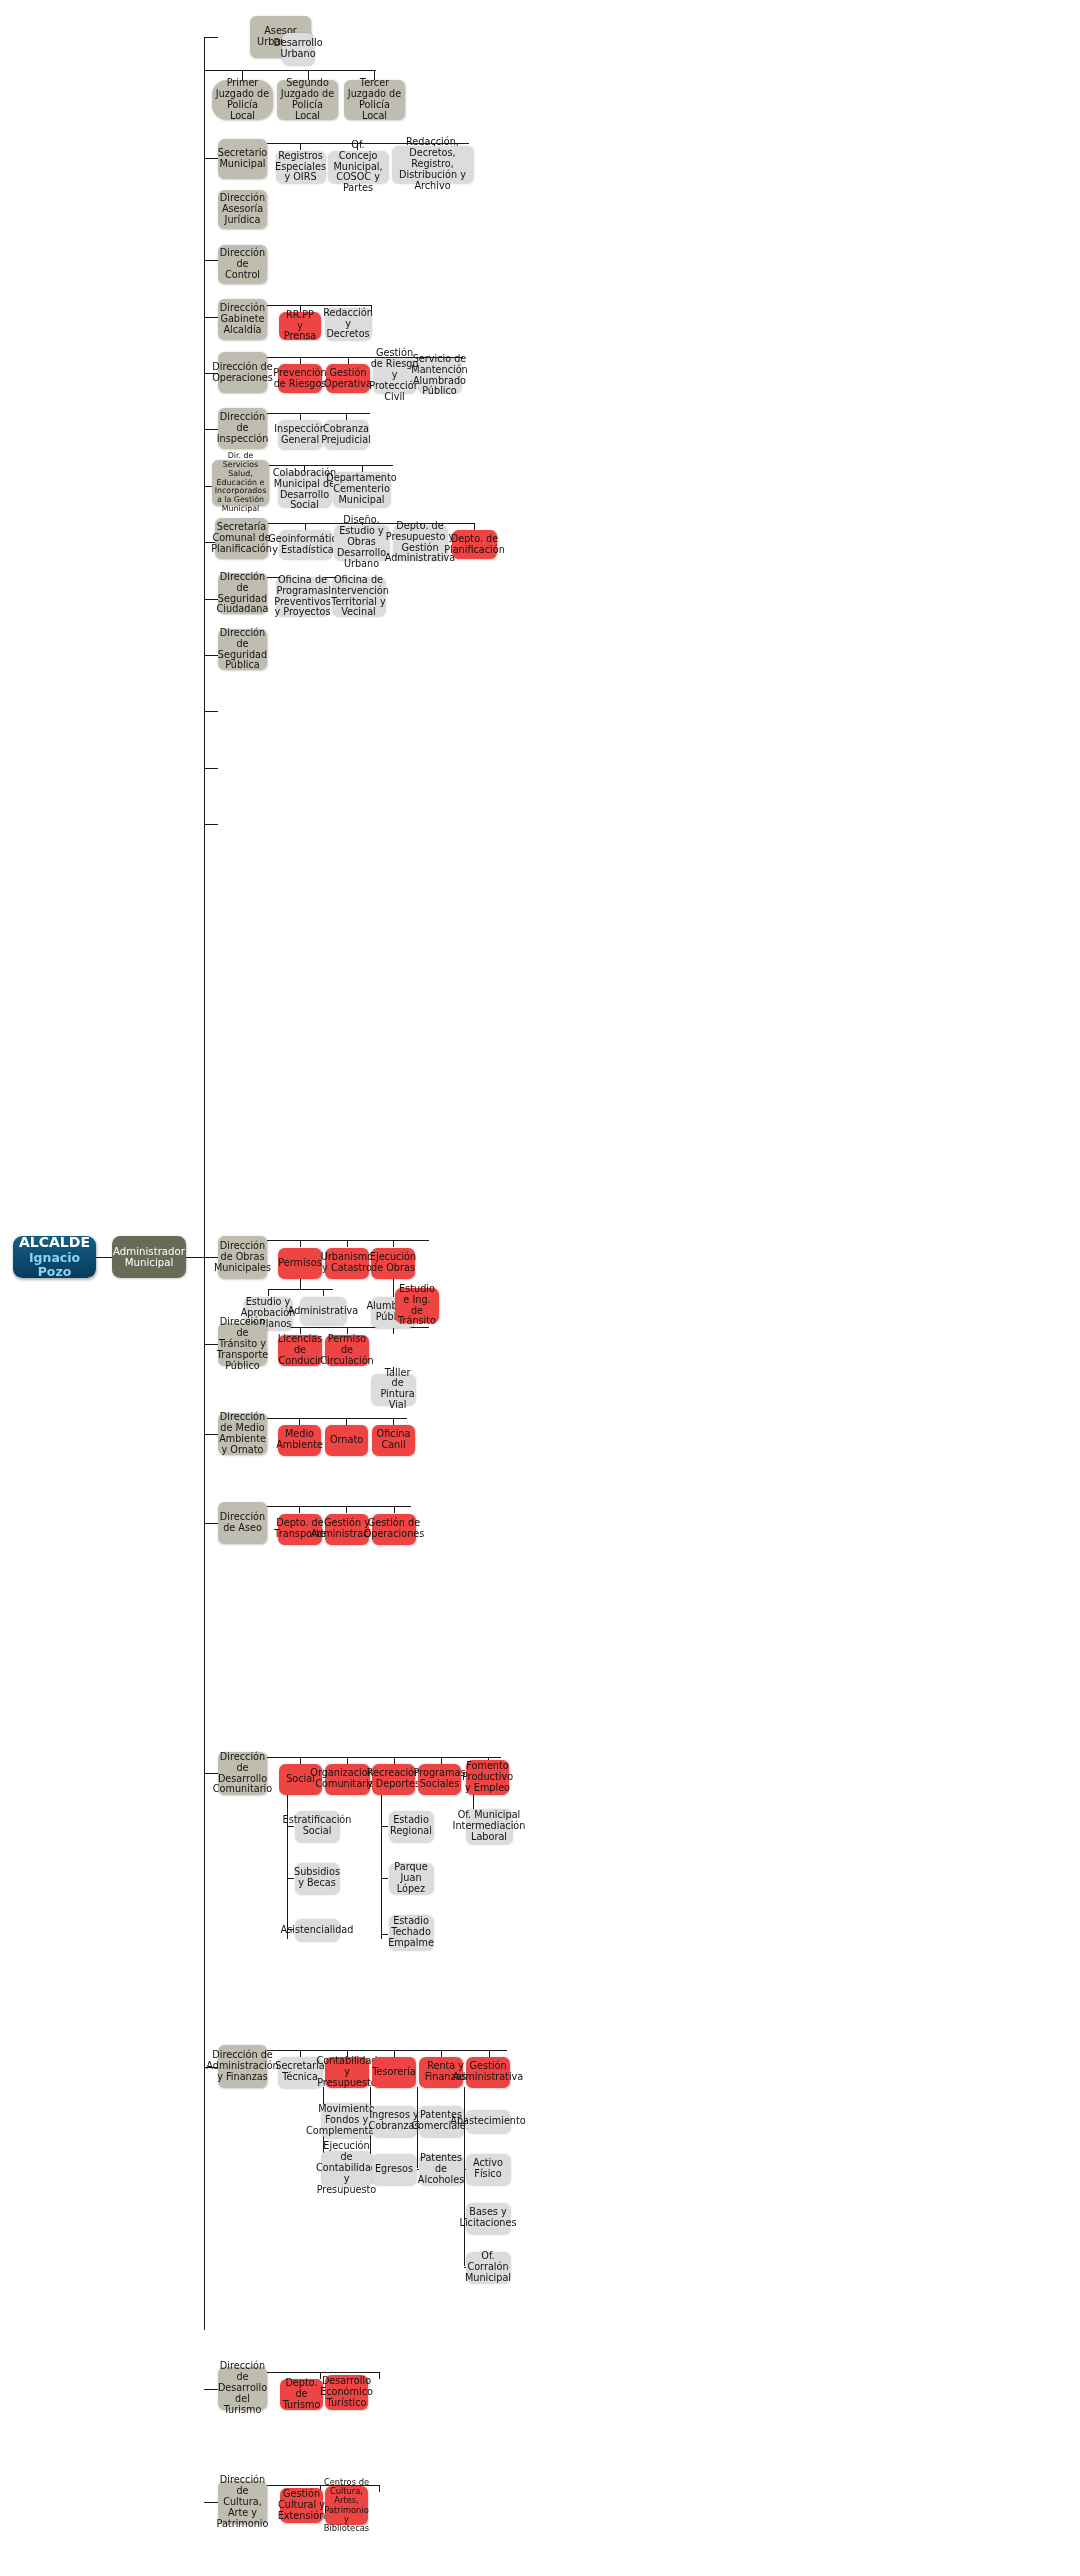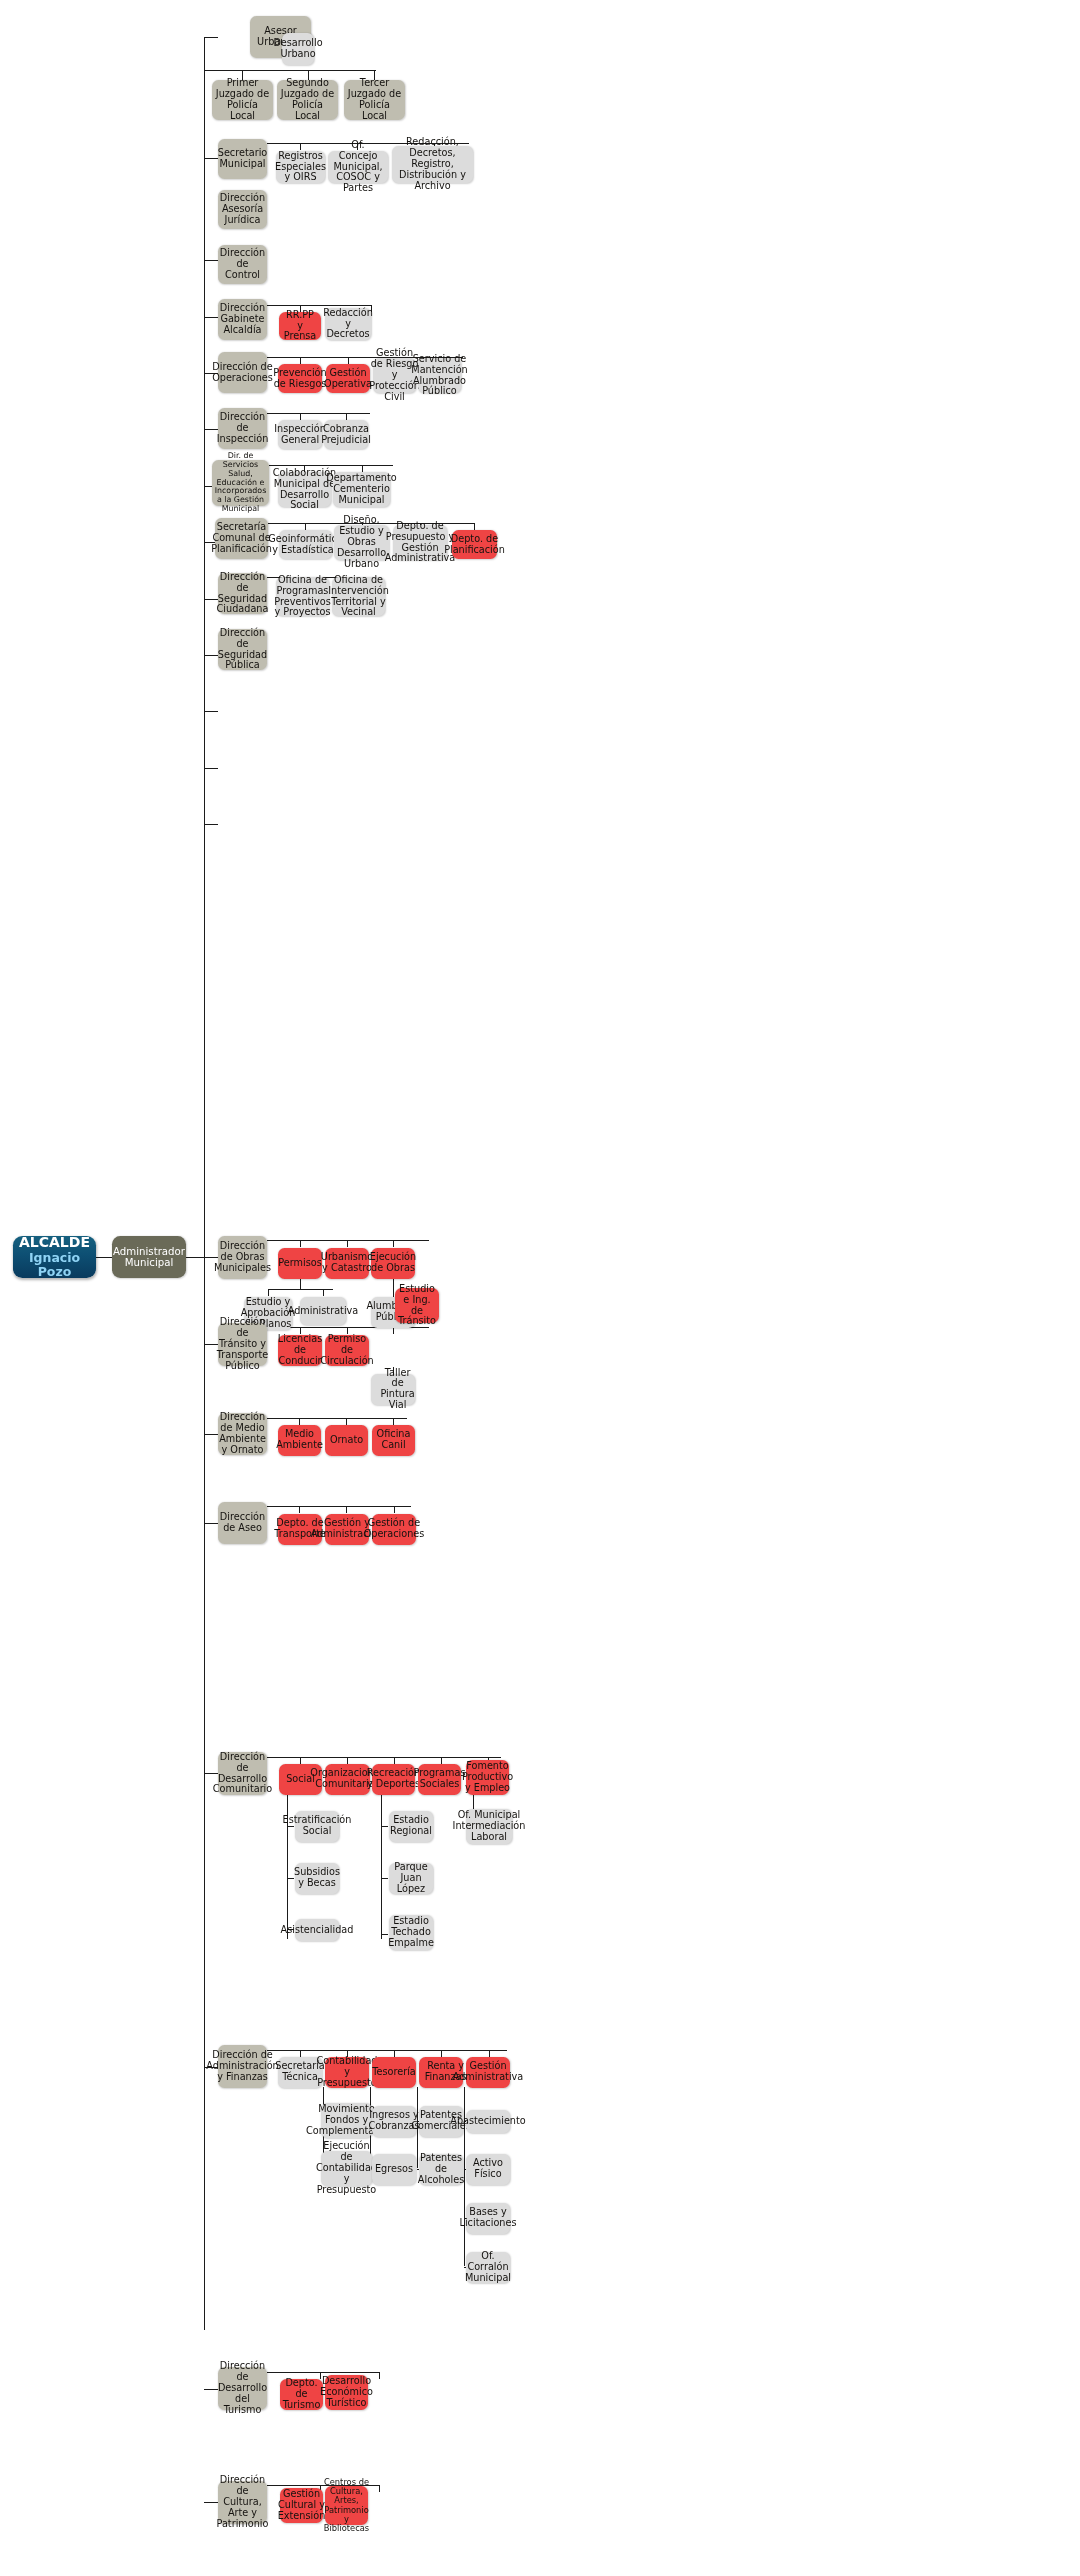--- a/index.html
+++ b/index.html
@@ -49,21 +49,21 @@
   <div class="node lvl1" style="left:218px;top:15.7px;width:61px;height:42px;margin-left:32px;">Asesor Urbanista</div>
   <div class="ln lnh" style="left:279px;top:20.3px;width:30.5px;"></div>
   <div class="ln lnv" style="left:309px;top:20.3px;height:13px;"></div>
   <div class="node lvl3" style="left:282px;top:33px;width:32px;height:32px;">Desarrollo Urbano</div>
 
   <div class="ln lnv" style="left:204px;top:70px;height:0px;"></div>
   <div class="ln lnh" style="left:204px;top:70px;width:172px;"></div>
   <div class="ln lnv" style="left:242px;top:70px;height:10.2px;"></div>
   <div class="ln lnv" style="left:308px;top:70px;height:10.2px;"></div>
   <div class="ln lnv" style="left:374px;top:70px;height:10.2px;"></div>
-  <div class="node lvl1" style="left:212px;top:80px;width:61px;height:40px;">Primer Juzgado de Policía Local</div>
+  <div class="node lvl1" style="left:212px;top:80px;width:61px;height:40px;border-radius:15px;">Primer Juzgado de Policía Local</div>
   <div class="node lvl1" style="left:277px;top:80px;width:61px;height:40px;">Segundo Juzgado de Policía Local</div>
   <div class="node lvl1" style="left:344px;top:80px;width:61px;height:40px;">Tercer Juzgado de Policía Local</div>
 
   <div class="node lvl1" style="left:218px;top:139px;width:49px;height:40px;">Secretario Municipal</div>
   <div class="ln lnh" style="left:267px;top:143px;width:202px;"></div>
   <div class="ln lnv" style="left:300px;top:143px;height:7.4px;"></div>
   <div class="ln lnv" style="left:357px;top:143px;height:7.4px;"></div>
   <div class="ln lnv" style="left:434px;top:143px;height:7.4px;"></div>
   <div class="node lvl3" style="left:276px;top:151px;width:49px;height:32px;">Registros Especiales y OIRS</div>
   <div class="node lvl3" style="left:328px;top:151px;width:60px;height:32px;">Of. Concejo Municipal, COSOC y Partes</div>

